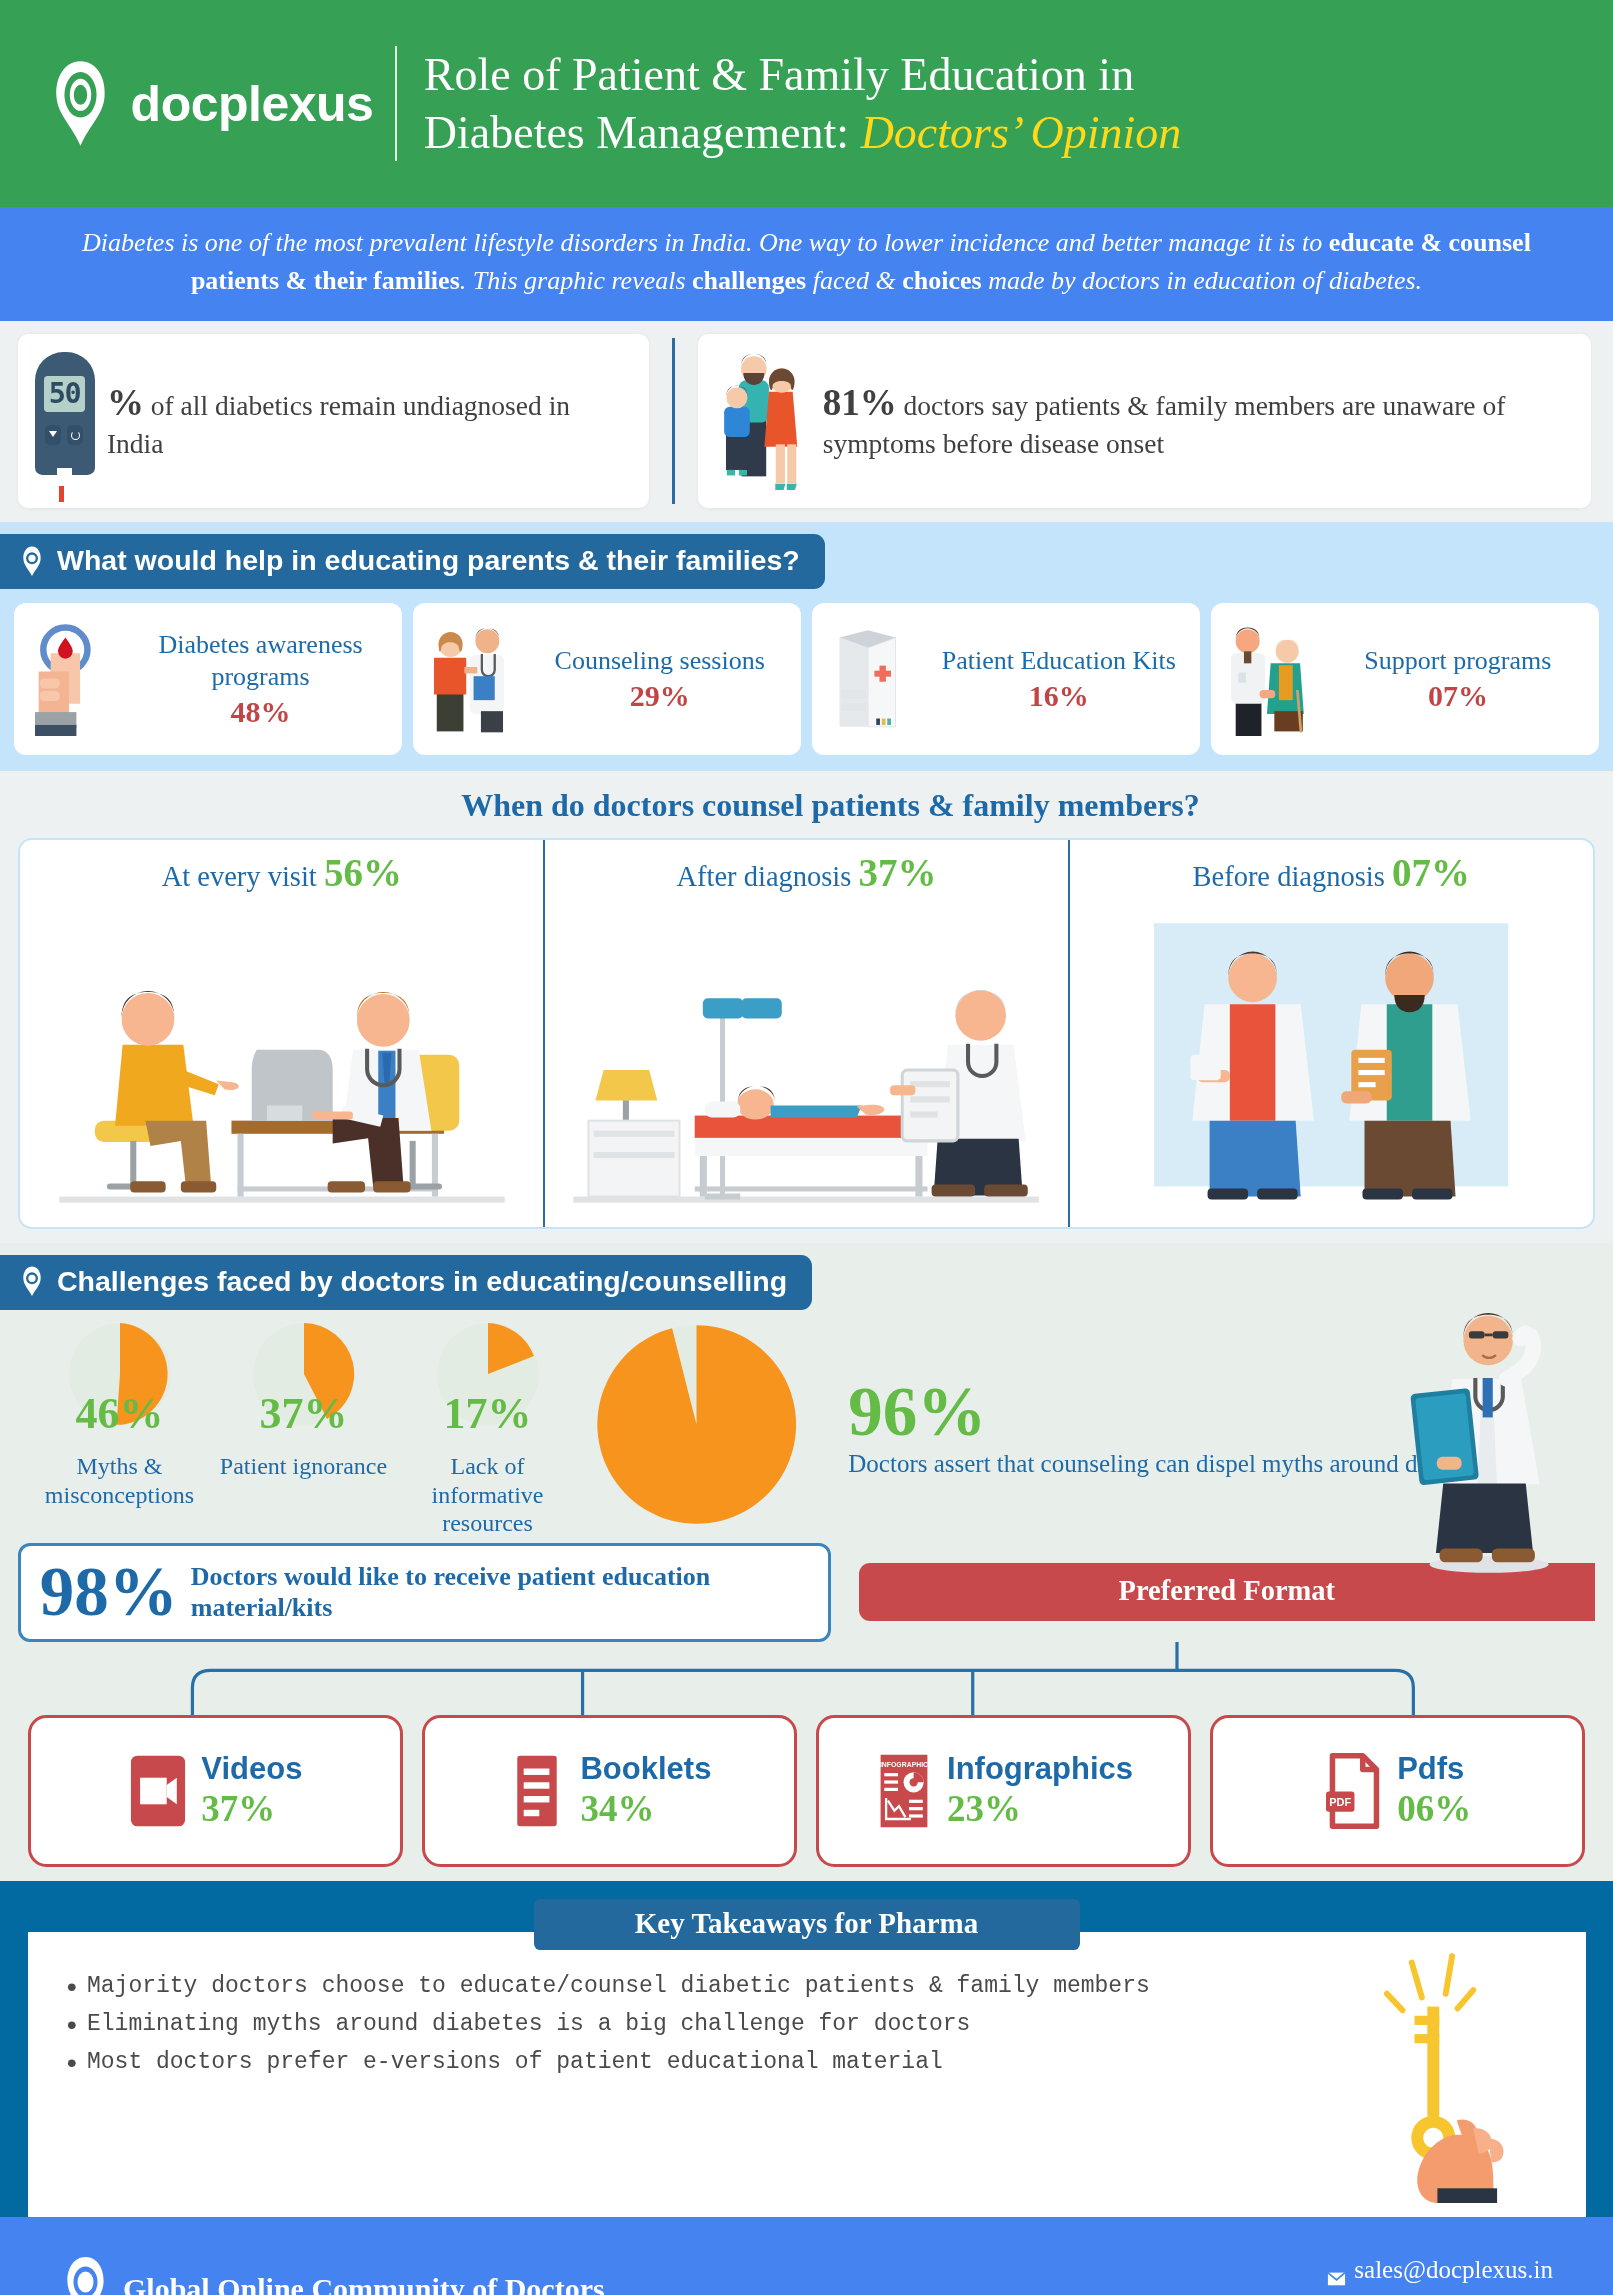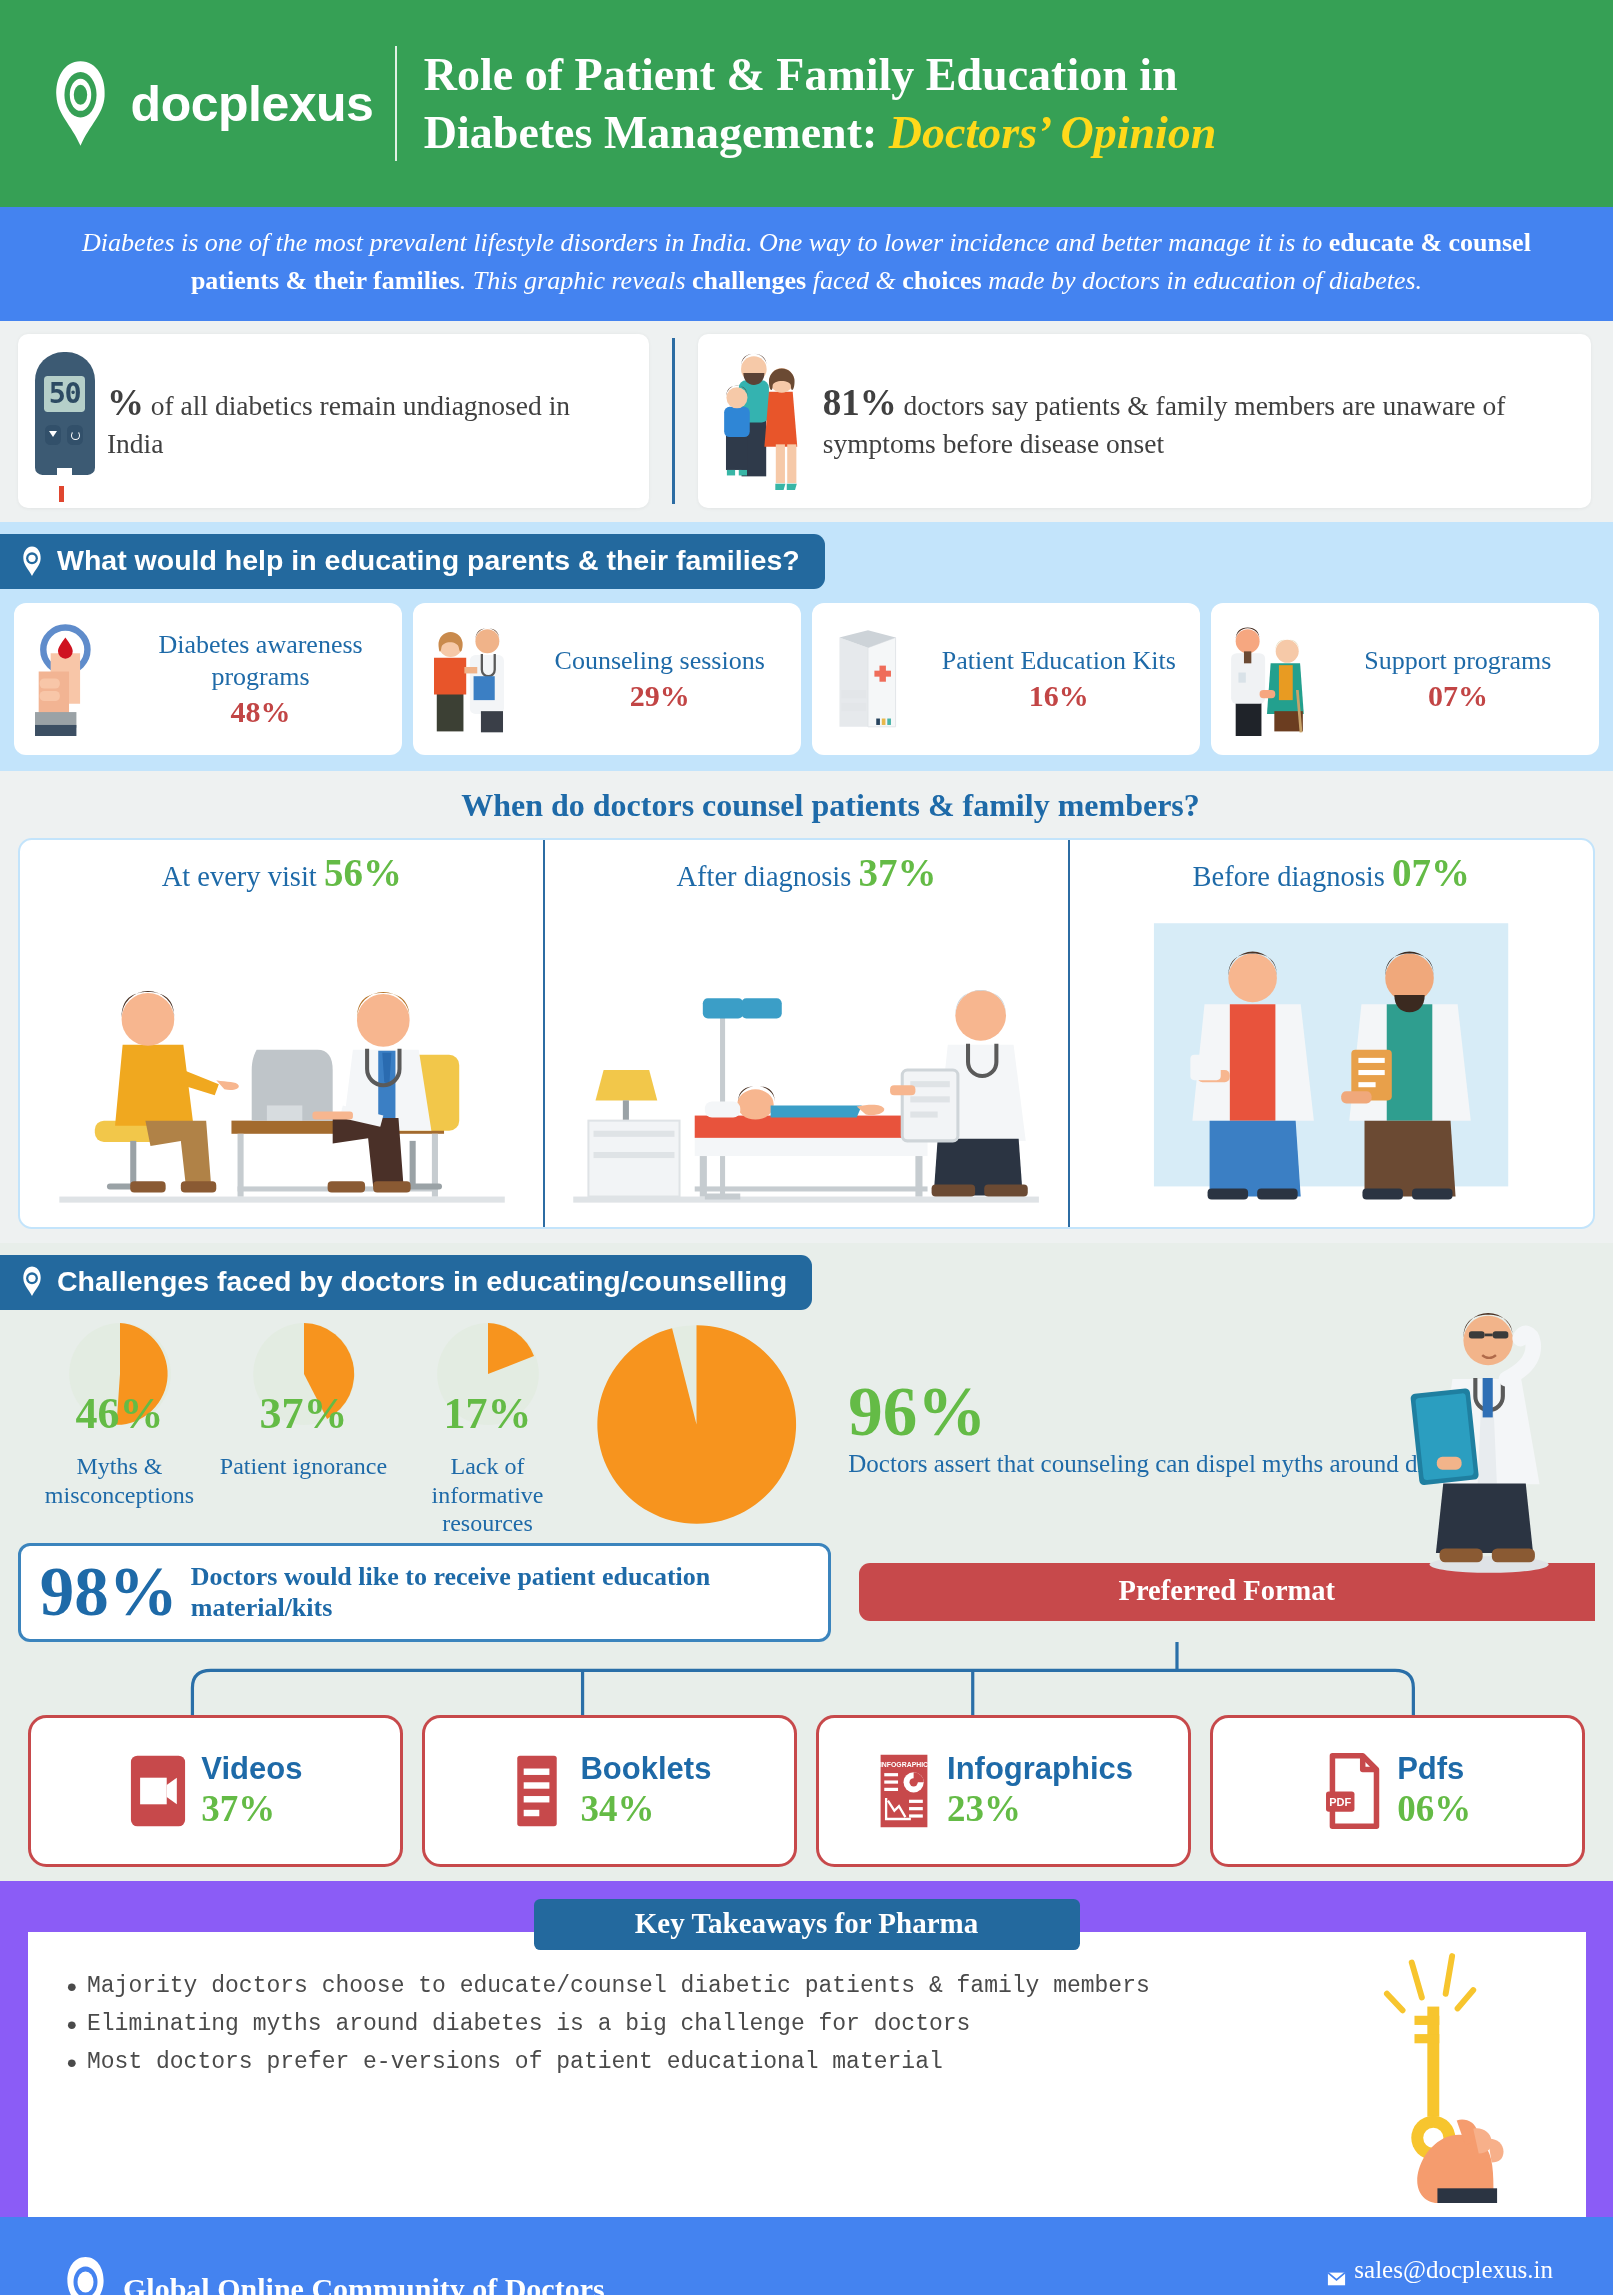--- a/index.html
+++ b/index.html
@@ -13,21 +13,21 @@
 
   
   .header {
     height: 207px; background: #36a055;
     display: flex; align-items: center; padding-left: 46px;
   }
   .logo-wrap { display: flex; align-items: center; gap: 15.6px; width: 349px; }
   .logo-mark { width: 69px; height: 87px; flex: none; position: relative; }
   .logo-text { font-size: 50px; font-weight: 700; color: #ffffff; letter-spacing: -0.5px; }
   .hdr-divider { width: 1.8px; height: 115px; background: rgba(255,255,255,.85); margin: 0 27px 0 0; flex: none; }
-  .hdr-titles { font-size: 46px; line-height: 1.26; font-weight: 700; color: #ffffff; font-family: "Liberation Serif", serif; }
+  .hdr-titles { font-size: 46px; line-height: 1.26; font-weight: 400; color: #ffffff; font-family: "Liberation Serif", serif; }
   .hdr-titles .accent { color: #ffd91a; font-style: italic; }
 
   
   .intro {
     background: #4483f0; color: #fff; padding: 17.4px 55px 21px;
     font-size: 26px; line-height: 1.45; text-align: center; font-style: italic;
     font-family: "Liberation Serif", serif;
   }
   .intro b { font-style: normal; font-weight: 700; }
 
@@ -121,21 +121,21 @@
   .fmt-row { display: flex; gap: 18.4px; padding: 0 27.5px; }
   .fmt-card {
     flex: 1; background: #fff; border: 3.7px solid #c7494b; border-radius: 18.4px;
     display: flex; align-items: center; justify-content: center; gap: 13px; padding: 15.6px 10px; min-height: 152px;
   }
   .fmt-card .ic { width: 60px; height: 78px; flex: none; }
   .fmt-card .lab { font-size: 31px; font-weight: 700; color: #1e6aa8; font-family: Liberation Sans, sans-serif; }
   .fmt-card .pct { font-size: 37px; font-weight: 700; color: #64bb46; font-family: "Liberation Serif", serif; }
 
   
-  .sec-key { background: #8b5cf6; padding: 18.4px 0 0; position: relative; }
+  .sec-key { background: #0369a1; padding: 18.4px 0 0; position: relative; }
   .key-band {
     display: block; width: 546px; margin: 0 auto -18.4px; position: relative; z-index: 3;
     background: #23699e; color: #fff; border-radius: 6.4px; text-align: center;
     font-size: 29px; font-weight: 700; padding: 8.3px 0 10px; font-family: "Liberation Serif", serif;
   }
   .key-box { margin: 0 27.5px; background: #fff; padding: 39px 32px 27.5px; position: relative; min-height: 285px; }
   .key-list { list-style: none; }
   .key-list li { font-size: 23px; line-height: 1.38; color: #4a4a4a; font-family: Liberation Mono, monospace; padding-left: 27.5px; position: relative; margin-bottom: 6.4px;}
   .key-list li:before { content: "\2022"; position: absolute; left: 3.7px; top: -1.8px; font-size: 28.5px; }
   .key-art { position: absolute; right: 51px; top: 13.8px; width: 152px; height: 257px; }

